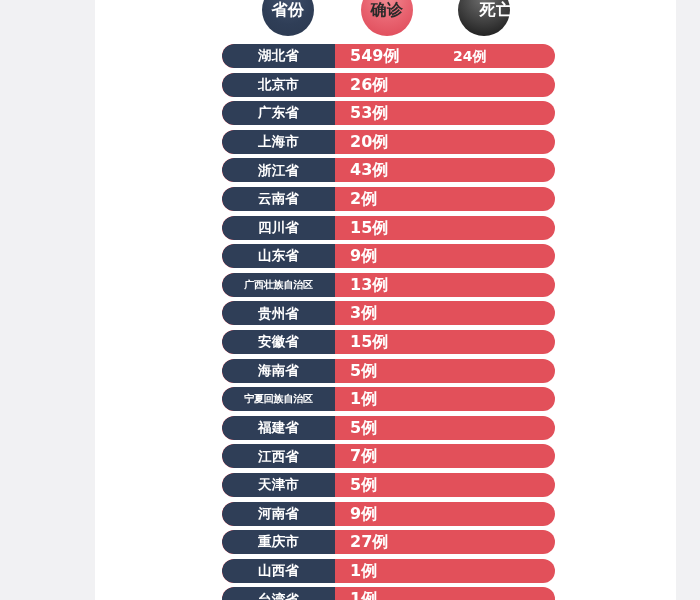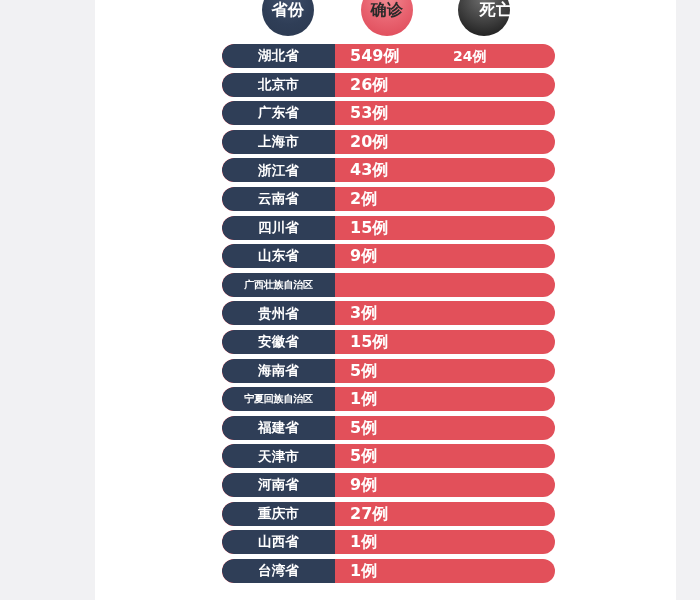--- a/index.html
+++ b/index.html
@@ -228,20 +228,23 @@
             <span class="province-label">山东省</span>
           </div>
           <div class="cell-confirmed">
             <span class="confirmed-label">9例</span>
           </div>
         </div>
         <div class="data-row">
           <div class="cell-province">
             <span class="province-label long">广西壮族自治区</span>
           </div>
+          <div class="cell-confirmed">
+            <span class="confirmed-label">13例</span>
+          </div>
         </div>
         <div class="data-row">
           <div class="cell-province">
             <span class="province-label">贵州省</span>
           </div>
           <div class="cell-confirmed">
             <span class="confirmed-label">3例</span>
           </div>
         </div>
         <div class="data-row">
@@ -267,20 +270,28 @@
           <div class="cell-confirmed">
             <span class="confirmed-label">1例</span>
           </div>
         </div>
         <div class="data-row">
           <div class="cell-province">
             <span class="province-label">福建省</span>
           </div>
           <div class="cell-confirmed">
             <span class="confirmed-label">5例</span>
+          </div>
+        </div>
+        <div class="data-row">
+          <div class="cell-province">
+            <span class="province-label">江西省</span>
+          </div>
+          <div class="cell-confirmed">
+            <span class="confirmed-label">7例</span>
           </div>
         </div>
         <div class="data-row">
           <div class="cell-province">
             <span class="province-label">天津市</span>
           </div>
           <div class="cell-confirmed">
             <span class="confirmed-label">5例</span>
           </div>
         </div>

